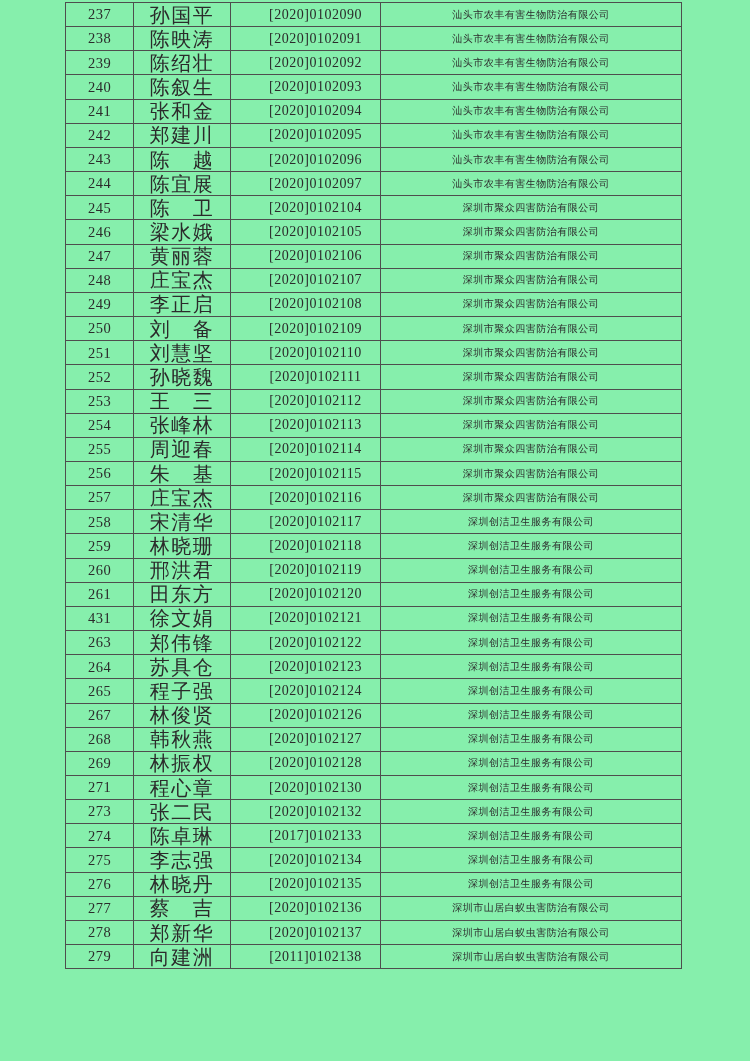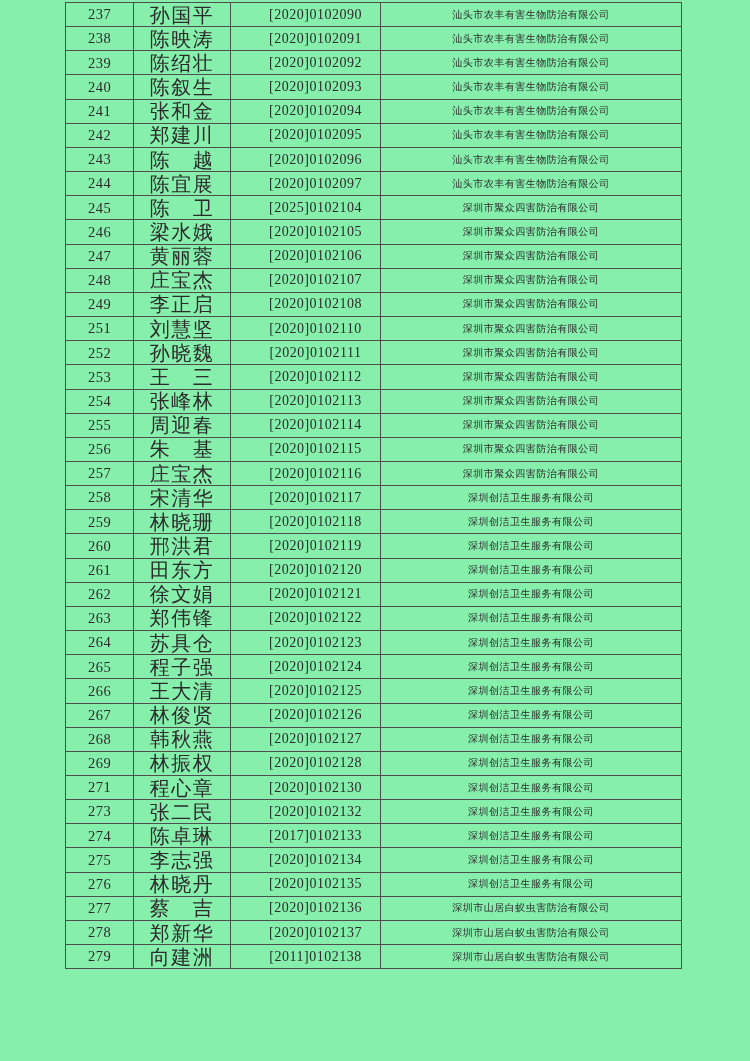--- a/index.html
+++ b/index.html
@@ -107,21 +107,21 @@
   <tr>
     <td class="td-no">244</td>
     <td class="td-name">陈宜展</td>
     <td class="td-cert">[2020]0102097</td>
     <td class="td-company">汕头市农丰有害生物防治有限公司</td>
   </tr>
 
   <tr>
     <td class="td-no">245</td>
     <td class="td-name">陈　卫</td>
-    <td class="td-cert">[2025]0102104</td>
+    <td class="td-cert">[2020]0102104</td>
     <td class="td-company">深圳市聚众四害防治有限公司</td>
   </tr>
 
   <tr>
     <td class="td-no">246</td>
     <td class="td-name">梁水娥</td>
     <td class="td-cert">[2020]0102105</td>
     <td class="td-company">深圳市聚众四害防治有限公司</td>
   </tr>
 
@@ -139,20 +139,26 @@
     <td class="td-company">深圳市聚众四害防治有限公司</td>
   </tr>
 
   <tr>
     <td class="td-no">249</td>
     <td class="td-name">李正启</td>
     <td class="td-cert">[2020]0102108</td>
     <td class="td-company">深圳市聚众四害防治有限公司</td>
   </tr>
 
+  <tr>
+    <td class="td-no">250</td>
+    <td class="td-name">刘　备</td>
+    <td class="td-cert">[2020]0102109</td>
+    <td class="td-company">深圳市聚众四害防治有限公司</td>
+  </tr>
 
   <tr>
     <td class="td-no">251</td>
     <td class="td-name">刘慧坚</td>
     <td class="td-cert">[2020]0102110</td>
     <td class="td-company">深圳市聚众四害防治有限公司</td>
   </tr>
 
   <tr>
     <td class="td-no">252</td>
@@ -218,21 +224,21 @@
   </tr>
 
   <tr>
     <td class="td-no">261</td>
     <td class="td-name">田东方</td>
     <td class="td-cert">[2020]0102120</td>
     <td class="td-company">深圳创洁卫生服务有限公司</td>
   </tr>
 
   <tr>
-    <td class="td-no">262</td>
+    <td class="td-no">431</td>
     <td class="td-name">徐文娟</td>
     <td class="td-cert">[2020]0102121</td>
     <td class="td-company">深圳创洁卫生服务有限公司</td>
   </tr>
 
   <tr>
     <td class="td-no">263</td>
     <td class="td-name">郑伟锋</td>
     <td class="td-cert">[2020]0102122</td>
     <td class="td-company">深圳创洁卫生服务有限公司</td>
@@ -245,26 +251,20 @@
     <td class="td-company">深圳创洁卫生服务有限公司</td>
   </tr>
 
   <tr>
     <td class="td-no">265</td>
     <td class="td-name">程子强</td>
     <td class="td-cert">[2020]0102124</td>
     <td class="td-company">深圳创洁卫生服务有限公司</td>
   </tr>
 
-  <tr>
-    <td class="td-no">266</td>
-    <td class="td-name">王大清</td>
-    <td class="td-cert">[2020]0102125</td>
-    <td class="td-company">深圳创洁卫生服务有限公司</td>
-  </tr>
 
   <tr>
     <td class="td-no">267</td>
     <td class="td-name">林俊贤</td>
     <td class="td-cert">[2020]0102126</td>
     <td class="td-company">深圳创洁卫生服务有限公司</td>
   </tr>
 
   <tr>
     <td class="td-no">268</td>

